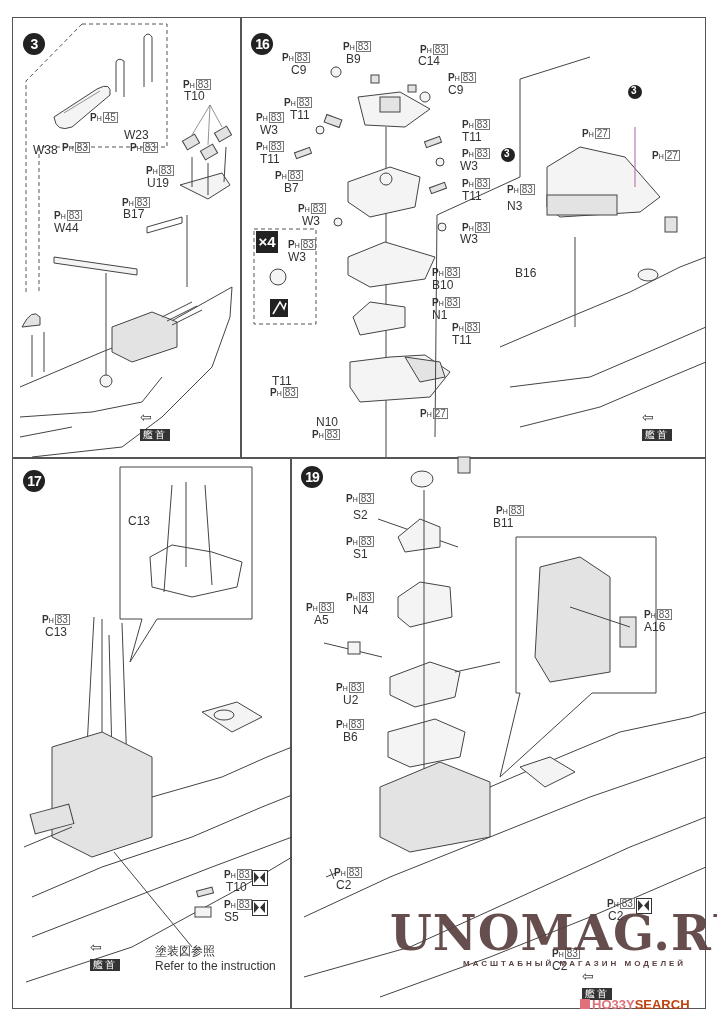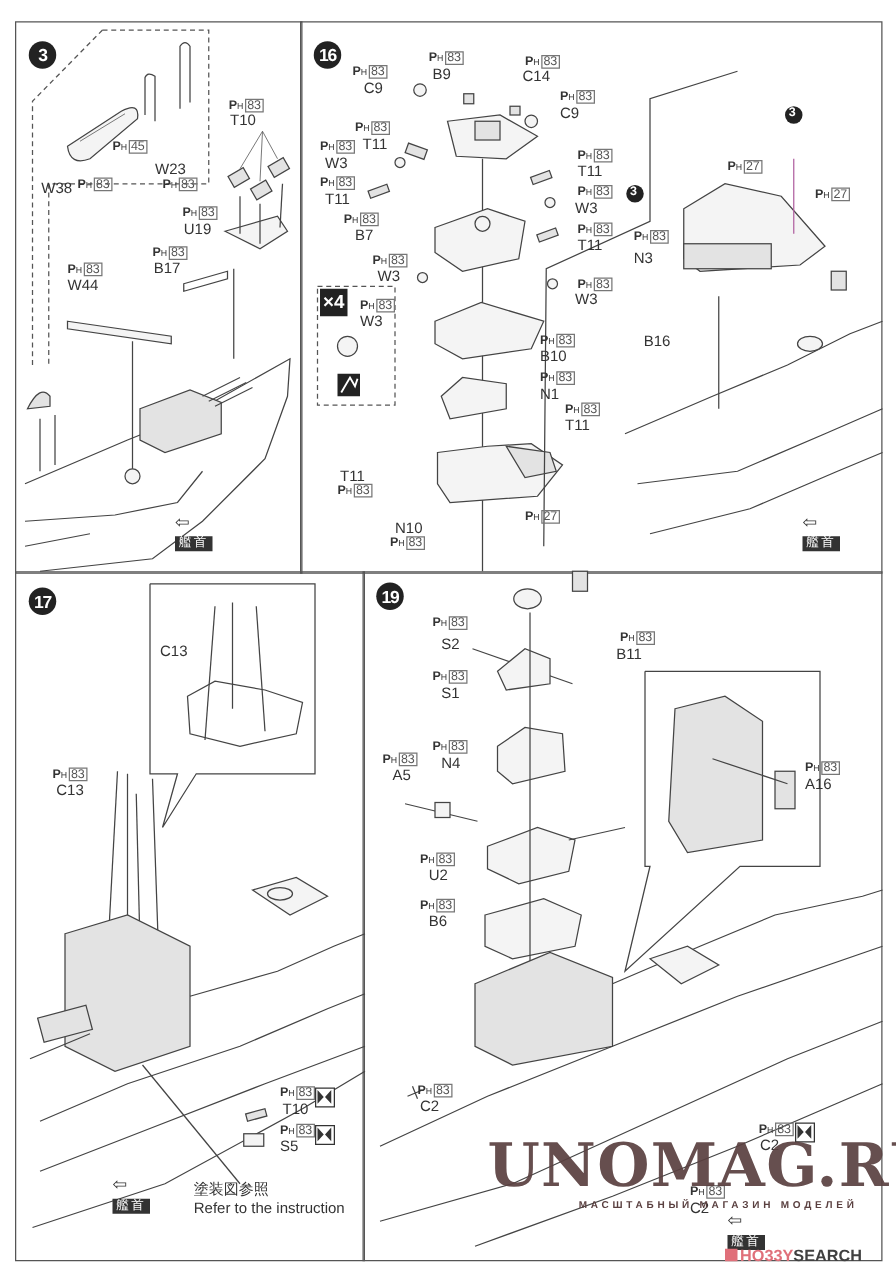--- a/index.html
+++ b/index.html
@@ -331,14 +331,14 @@
   <div class="bow" style="left:292px;top:512px;">
     <div class="arrow">⇦</div>
     <span class="tag">艦首</span>
   </div>
 </div>
 
 <div class="watermark" style="left:390px;top:905px;">UNOMAG.RU</div>
 <div class="wm-sub" style="left:463px;top:959px;">МАСШТАБНЫЙ МАГАЗИН МОДЕЛЕЙ</div>
 
 <div class="hobby" style="left:580px;top:997px;">
-  <span style="display:inline-block;width:10px;height:10px;background:#e0707a;margin-right:2px;"></span><span style="color:#e0707a;">HO33Y</span><span style="color:#404040;">SEARCH</span>
+  <span style="display:inline-block;width:10px;height:10px;background:#e0707a;margin-right:2px;"></span><span style="color:#e0707a;">HO33Y</span><span style="color:#c2410c;">SEARCH</span>
 </div>
 
 </body></html>

